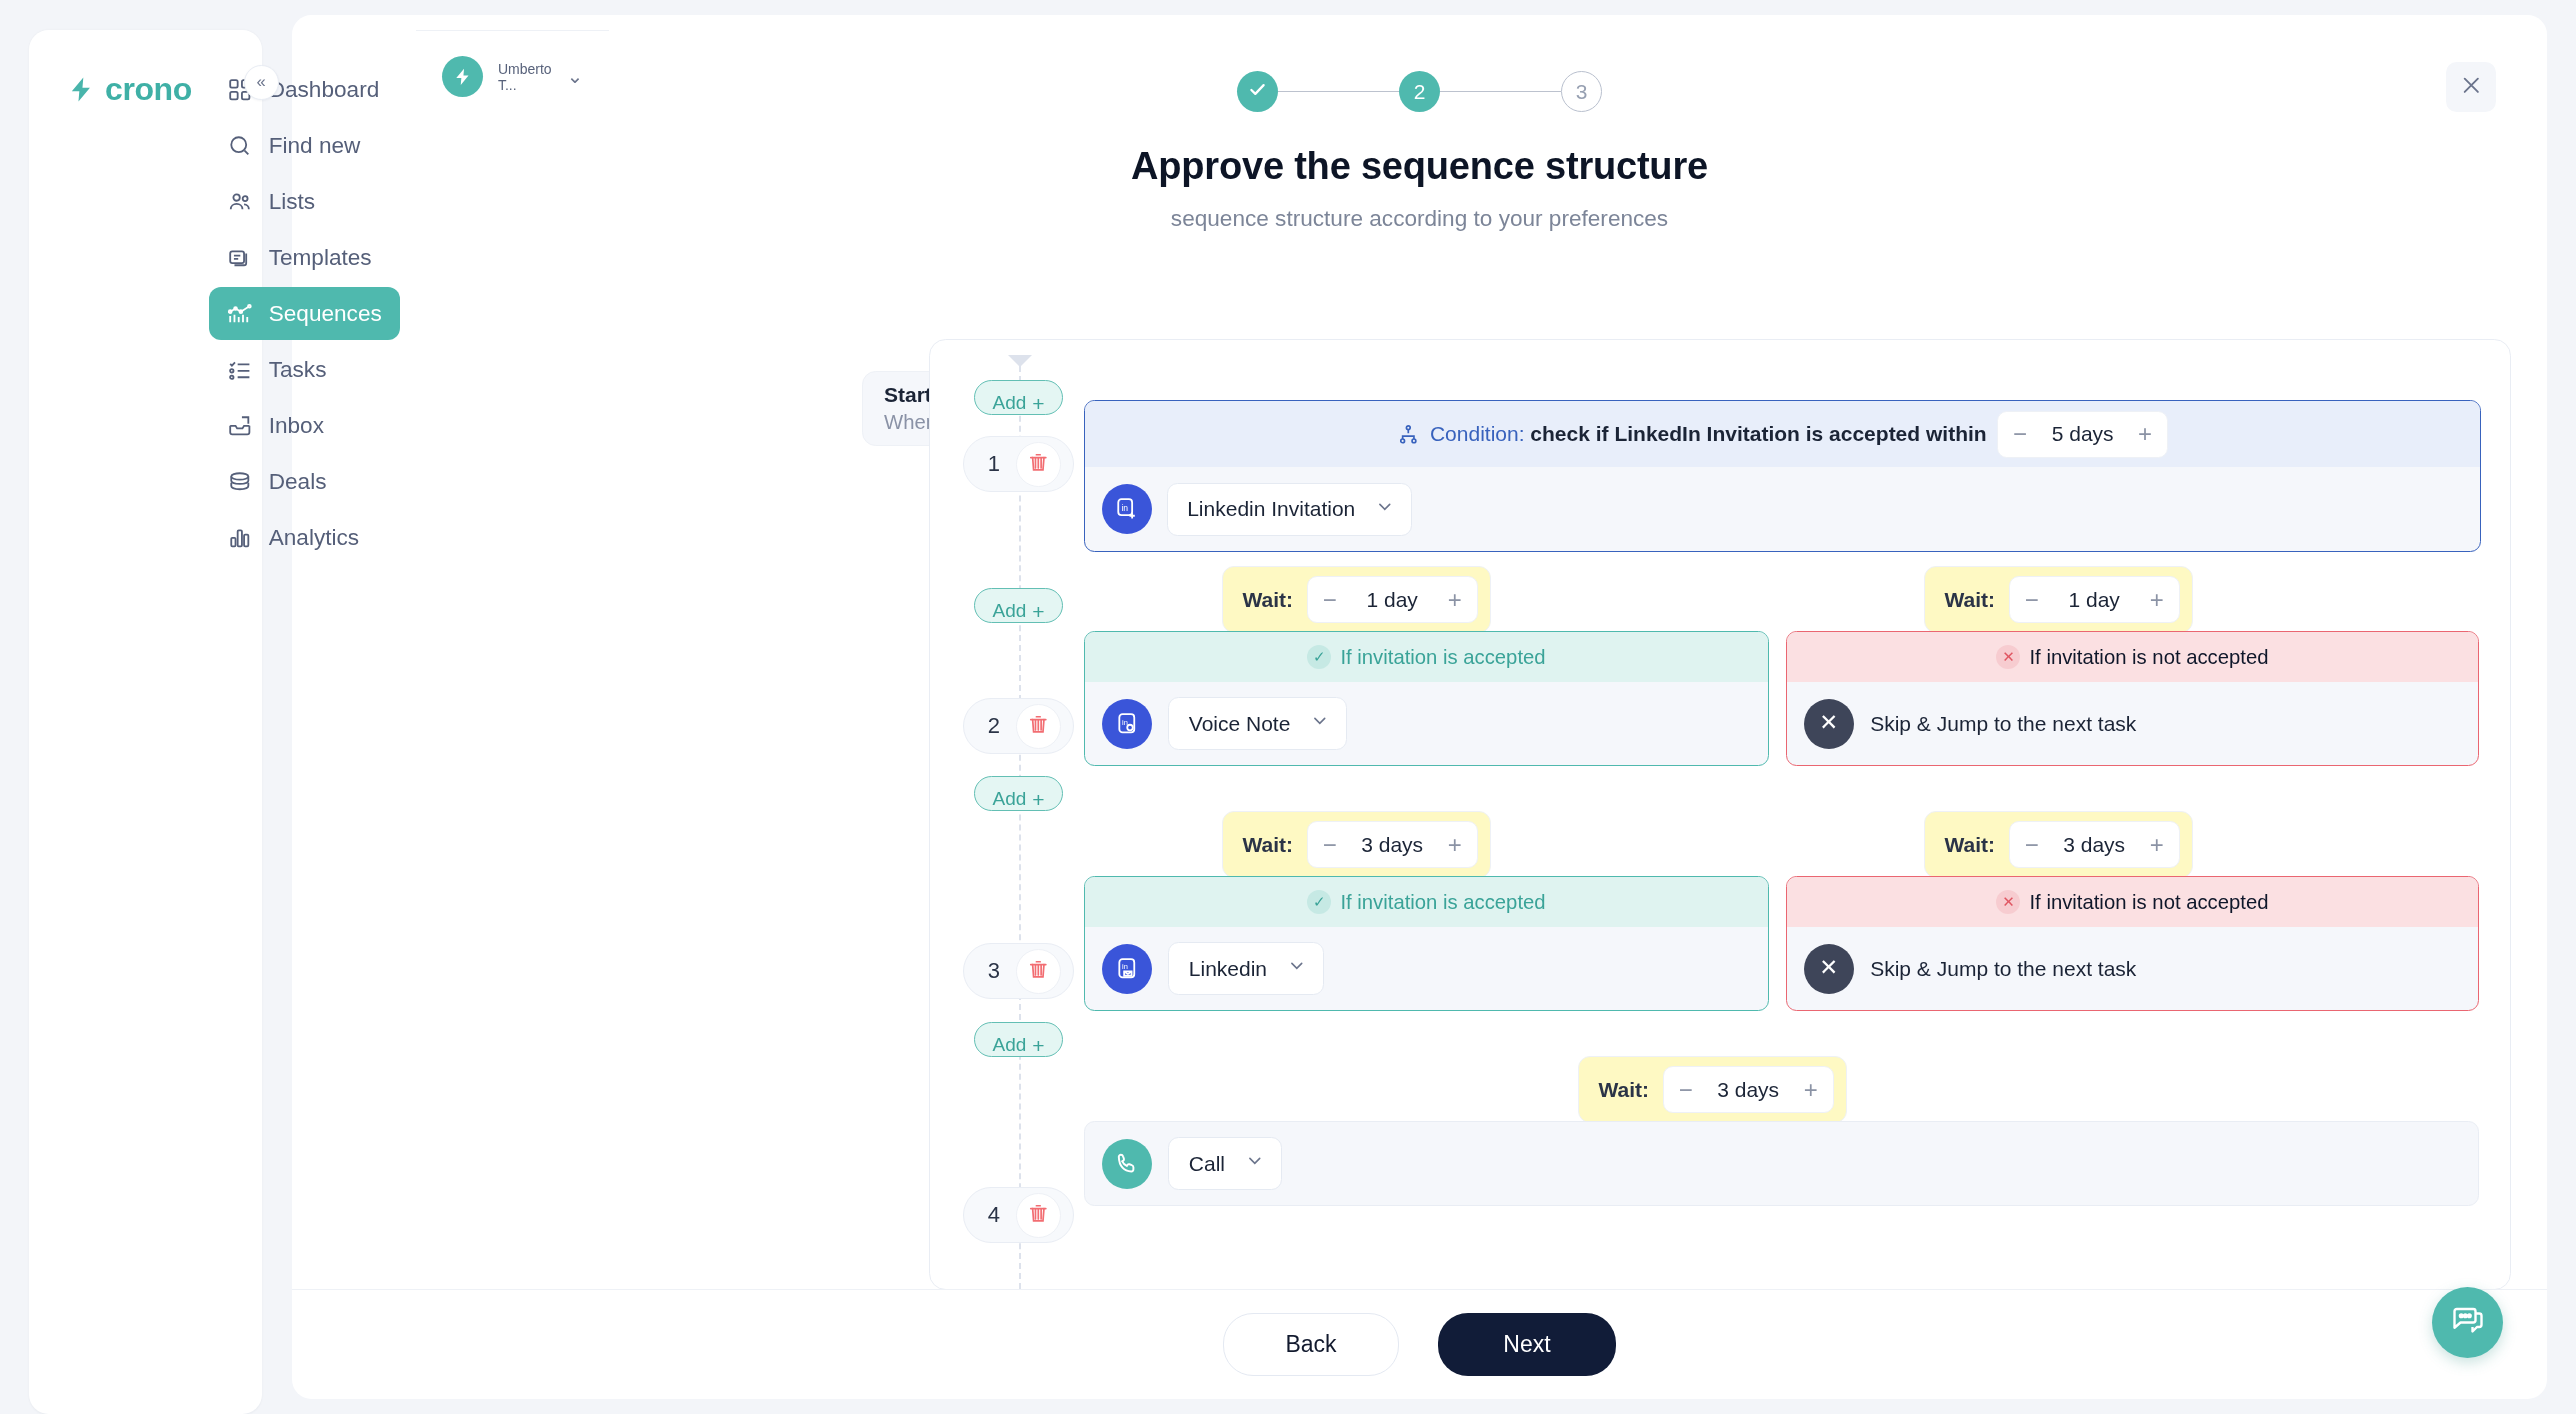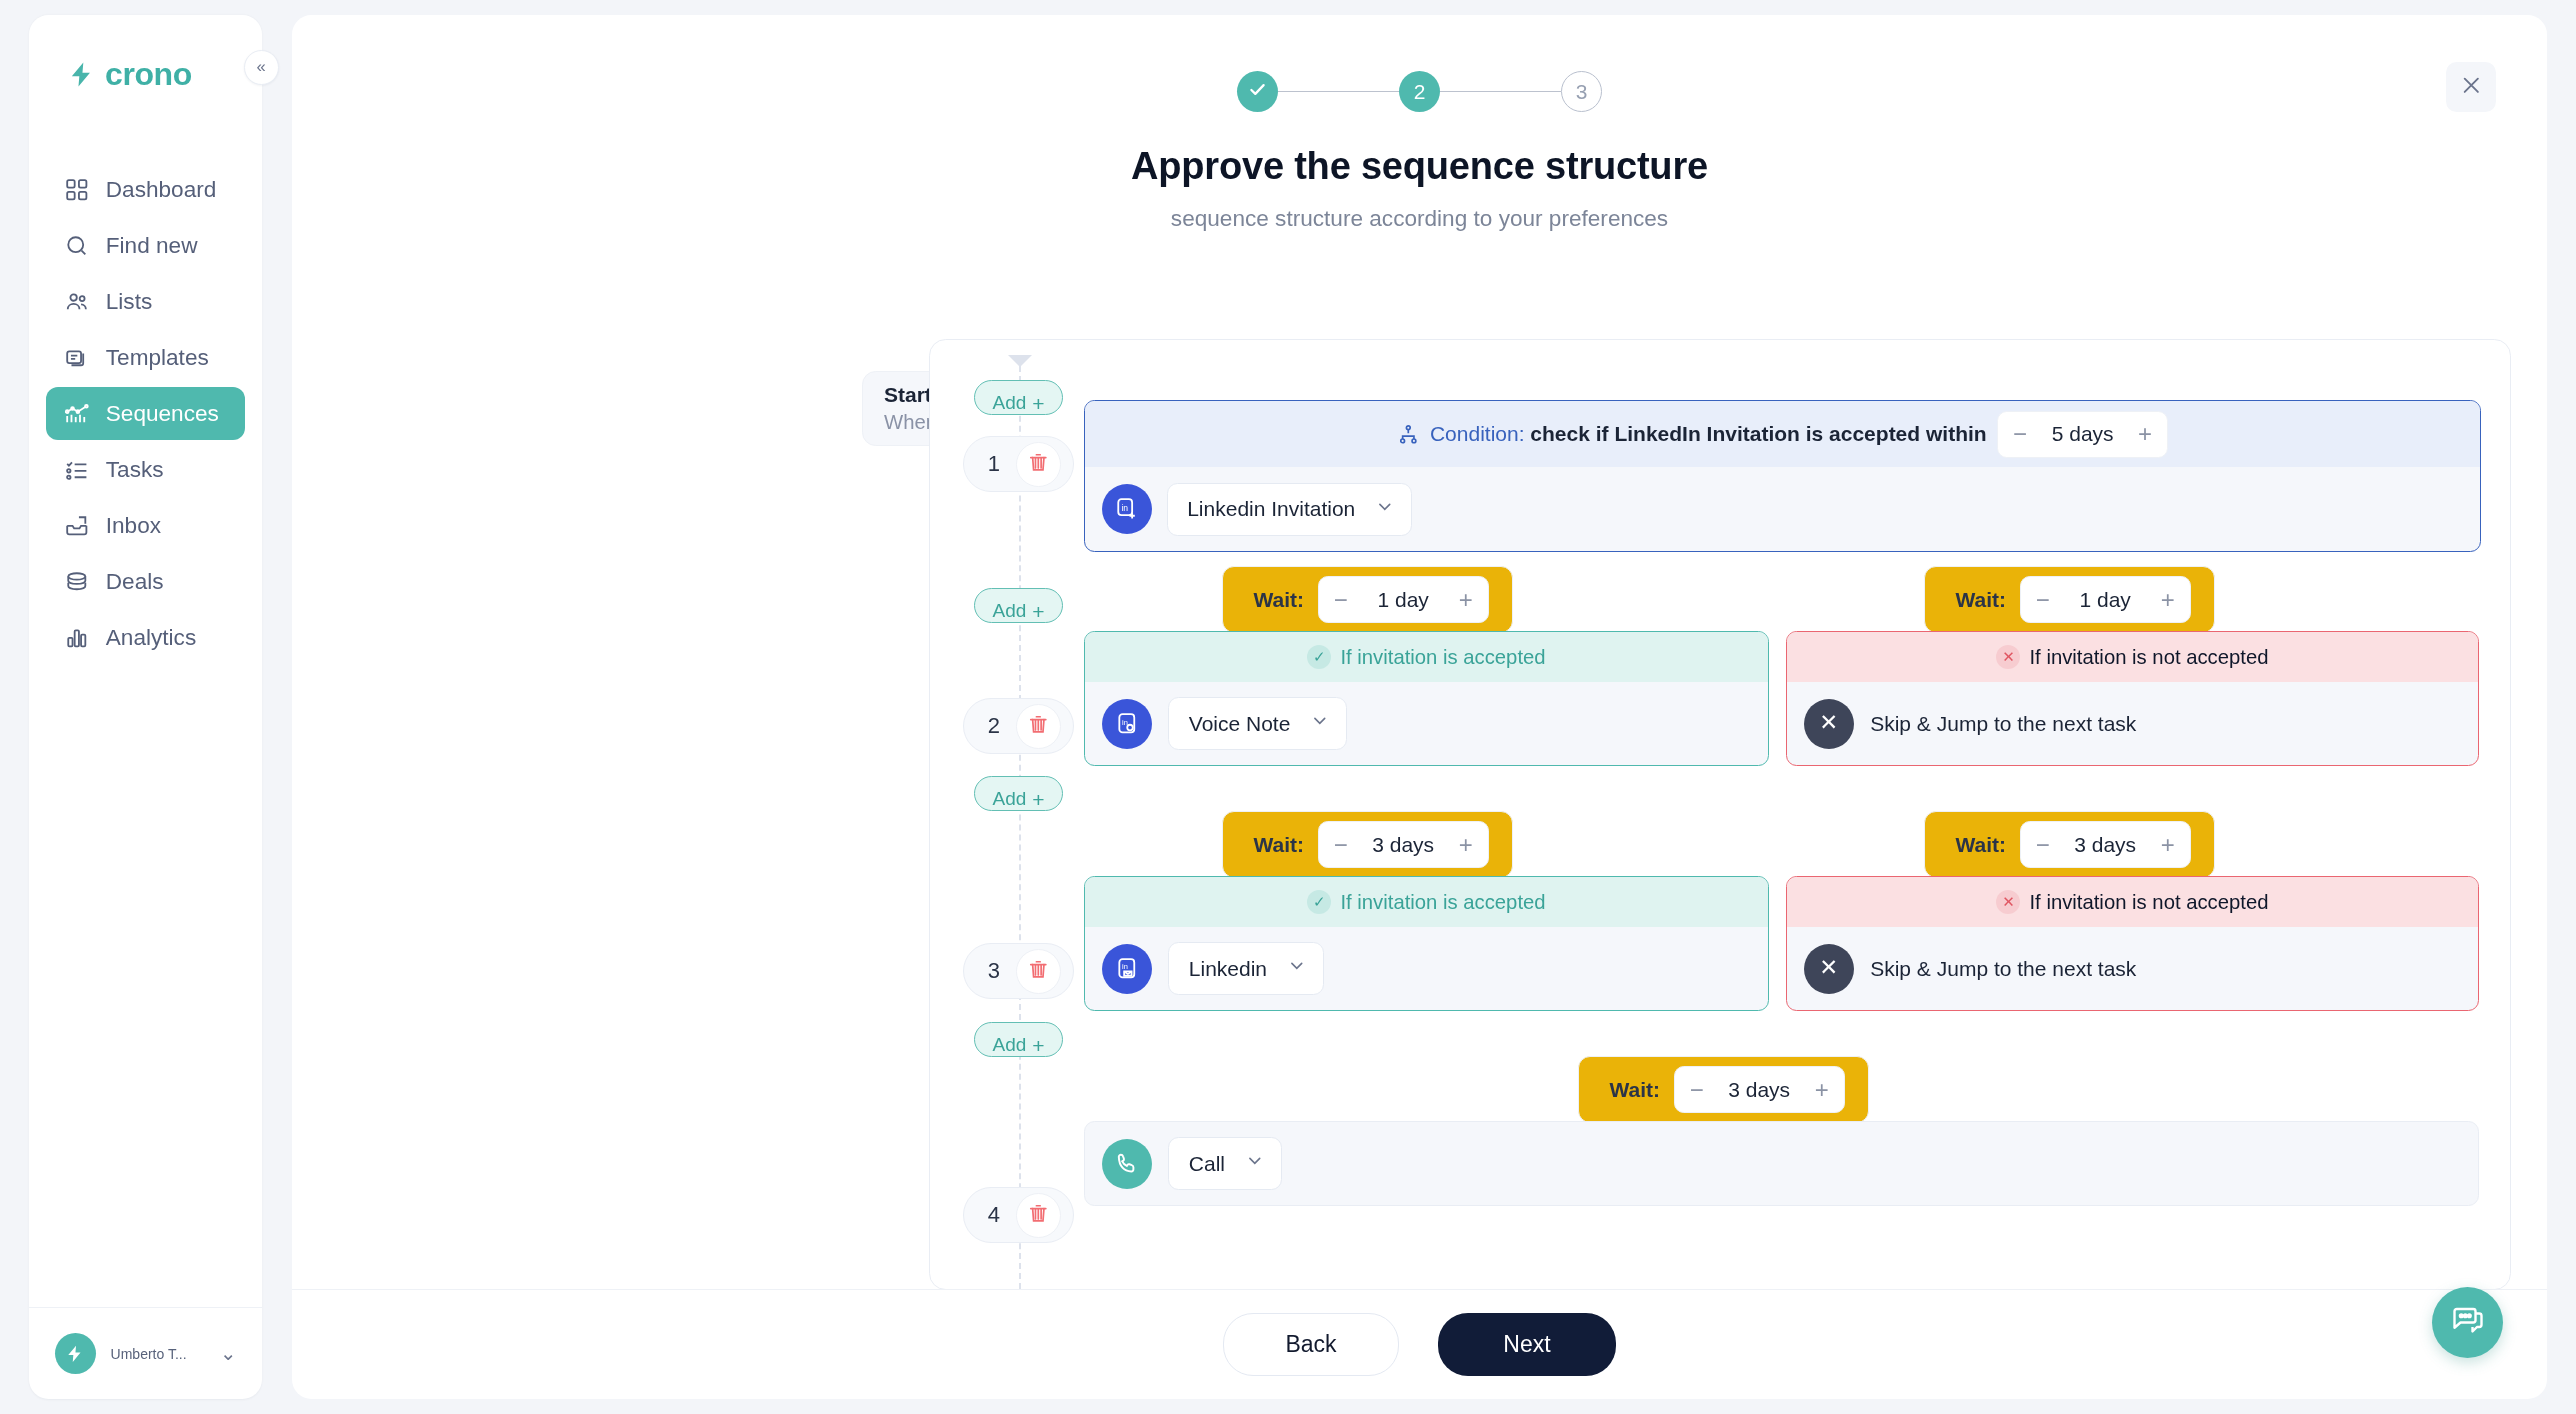--- a/index.html
+++ b/index.html
@@ -6,28 +6,27 @@
   html, body {
     width: 2576px; height: 1415px;
     background: #f3f5f9;
     font-family: "Liberation Sans", sans-serif;
     overflow: hidden;
   }
   .app { position: relative; width: 2576px; height: 1415px; display: flex; }
 
   
   .sidebar {
-    position: absolute; left: 29px; top: 15px;
+    position: absolute; left: 29px; top: 30px;
     width: 233px; height: 1384px;
     background: #ffffff;
     border-radius: 19.6px 19.6px 19.6px 19.6px;
     box-shadow: 0 0.8px 2.3px rgba(20,30,60,.05);
-    display: flex; flex-direction: column;
+    display: flex; flex-direction: row;
     z-index: 5;
-    gap: 32px;
   }
   .brand { display: flex; align-items: center; gap: 9px; padding: 36px 0 0 38px; height: 83px; }
   .brand-bolt { width: 29px; height: 29px; color: #49b5ab; flex: 0 0 auto; }
   .brand-name { font-size: 32px; font-weight: 700; color: #3fb0a6; letter-spacing: -0.4px; }
   .collapse-btn {
     position: absolute; right: -16.6px; top: 35px;
     width: 35px; height: 35px; border-radius: 50%;
     background: #fff; border: 0.8px solid #e9edf4;
     display: flex; align-items: center; justify-content: center;
     color: #6b748c; font-size: 16.6px; line-height: 1; cursor: pointer;
@@ -141,22 +140,22 @@
     width: 45px; height: 45px; border-radius: 50%;
     background: #fff; border: 0.8px solid #eef1f6;
     display: flex; align-items: center; justify-content: center;
     cursor: pointer;
   }
   .del-btn svg { width: 22.6px; height: 22.6px; color: #f26d72; }
 
   
   .stepbox {
     display: inline-flex; align-items: center; gap: 13.6px;
-    background: #eab308; border: 0.8px solid #eef1f6;
-    border-radius: 12px; padding: 9px 23px;
+    background: #fef9c3; border: 0.8px solid #eef1f6;
+    border-radius: 12px; padding: 9px 12px;
   }
   .stepbox .lbl { font-size: 21px; color: #2b3447; font-weight: 700; padding-left: 7.5px; }
   .spin {
     display: inline-flex; align-items: center;
     background: #fff; border: 0.8px solid #eef1f6; border-radius: 9.8px;
     height: 47px;
   }
   .spin button {
     width: 44px; height: 45px; border: 0; background: transparent;
     font-size: 24px; color: #8b93a5; cursor: pointer; line-height: 1;

